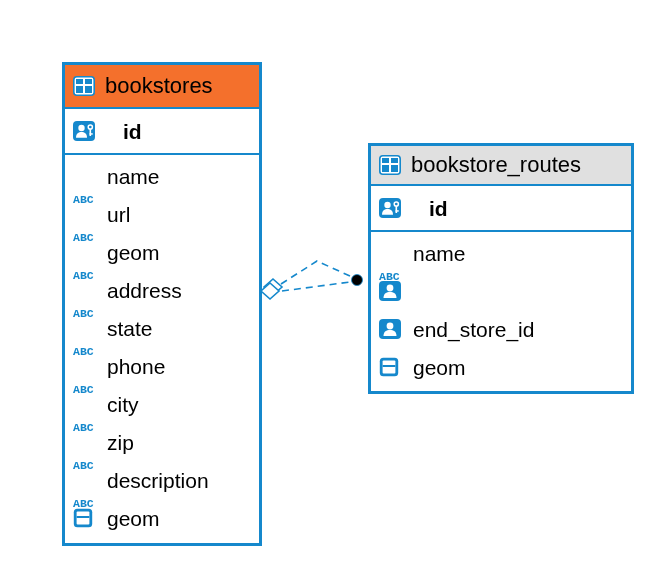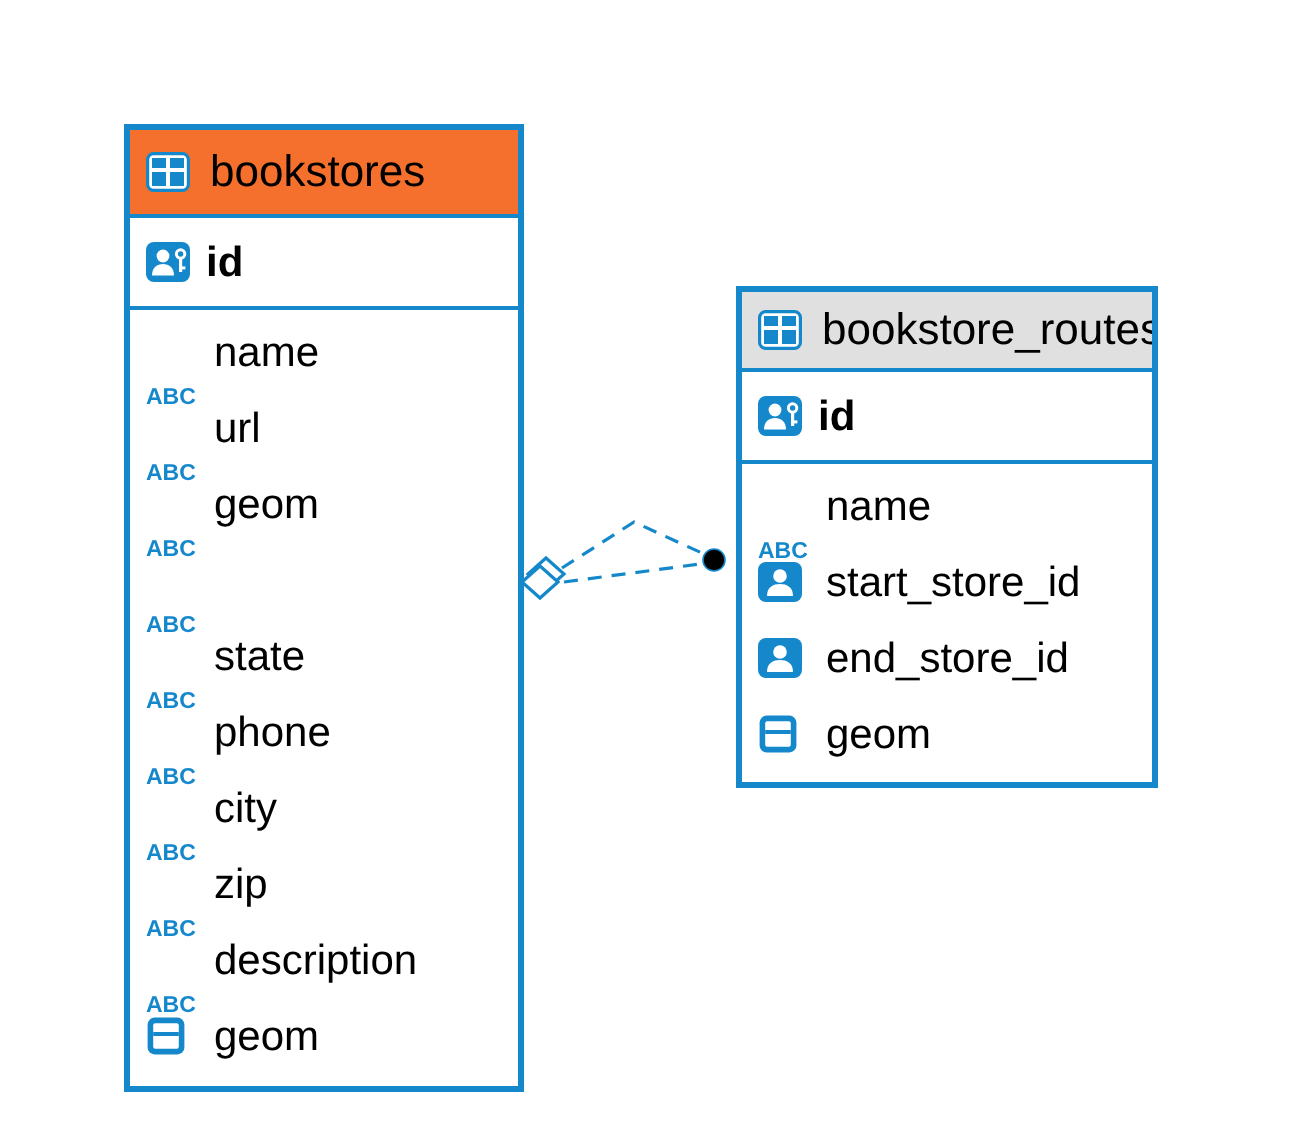--- a/index.html
+++ b/index.html
@@ -16,34 +16,34 @@
   }
   .canvas{position:relative;width:654px;height:570px;overflow:hidden;background:#fff;}
 
   
   .er-table{
     position:absolute;background:#fff;
     border:3px solid var(--blue);
     box-sizing:border-box;
   }
   .er-table.bookstores{left:62px;top:62px;width:200px;height:484px;}
-  .er-table.routes{left:368px;top:143px;width:211px;height:251px;}
+  .er-table.routes{left:368px;top:143px;width:266px;height:251px;}
 
   .t-header{
     display:flex;align-items:center;gap:6px;
     padding:0 8px;box-sizing:border-box;
     border-bottom:2px solid var(--blue);
     font-size:22px;line-height:1;color:var(--ink);
     white-space:nowrap;overflow:hidden;
   }
   .bookstores .t-header{height:44px;background:var(--orange);}
   .routes .t-header{height:40px;background:var(--gray);}
 
   .pk-row{
-    display:flex;align-items:center;gap:4px;
+    display:flex;align-items:center;gap:24px;
     padding:0 8px;box-sizing:border-box;
     border-bottom:2px solid var(--blue);
     font-size:21px;font-weight:bold;line-height:1;
   }
   .bookstores .pk-row{height:46px;}
   .routes .pk-row{height:46px;}
 
   .col-row{
     display:flex;align-items:center;gap:8px;
     padding:0 8px;box-sizing:border-box;
@@ -53,21 +53,21 @@
   .columns{padding-top:2px;}
 
   
   .ic-box{
     width:26px;min-width:26px;height:22px;
     display:flex;align-items:center;justify-content:flex-start;
   }
   .abc{
     font-size:11.5px;font-weight:800;letter-spacing:0px;
     color:var(--blue);
-    font-family:Liberation Sans, sans-serif;
+    font-family:Liberation Mono, monospace;
     margin-top:48px;
   }
   svg.ic{display:block;}
 
   
   .connections{
     position:absolute;left:0;top:0;width:654px;height:570px;
     pointer-events:none;
   }
   .dash{
@@ -155,20 +155,21 @@
       <div class="col-row">
         <span class="ic-box">
             <span class="abc">ABC</span>
           </span>
         <span>geom</span>
       </div>
       <div class="col-row">
         <span class="ic-box">
             <span class="abc">ABC</span>
           </span>
+        <span>address</span>
       </div>
       <div class="col-row">
         <span class="ic-box">
             <span class="abc">ABC</span>
           </span>
         <span>state</span>
       </div>
       <div class="col-row">
         <span class="ic-box">
             <span class="abc">ABC</span>
@@ -227,21 +228,20 @@
             <span class="abc">ABC</span>
           </span>
         <span>name</span>
       </div>
       <div class="col-row">
         <span class="ic-box">
           <svg class="ic" width="22" height="20" viewBox="0 0 22 20">
               <use href="#i-user"></use>
             </svg>
         </span>
-        <span>start_store_id</span>
       </div>
       <div class="col-row">
         <span class="ic-box">
           <svg class="ic" width="22" height="20" viewBox="0 0 22 20">
               <use href="#i-user"></use>
             </svg>
         </span>
         <span>end_store_id</span>
       </div>
       <div class="col-row">

